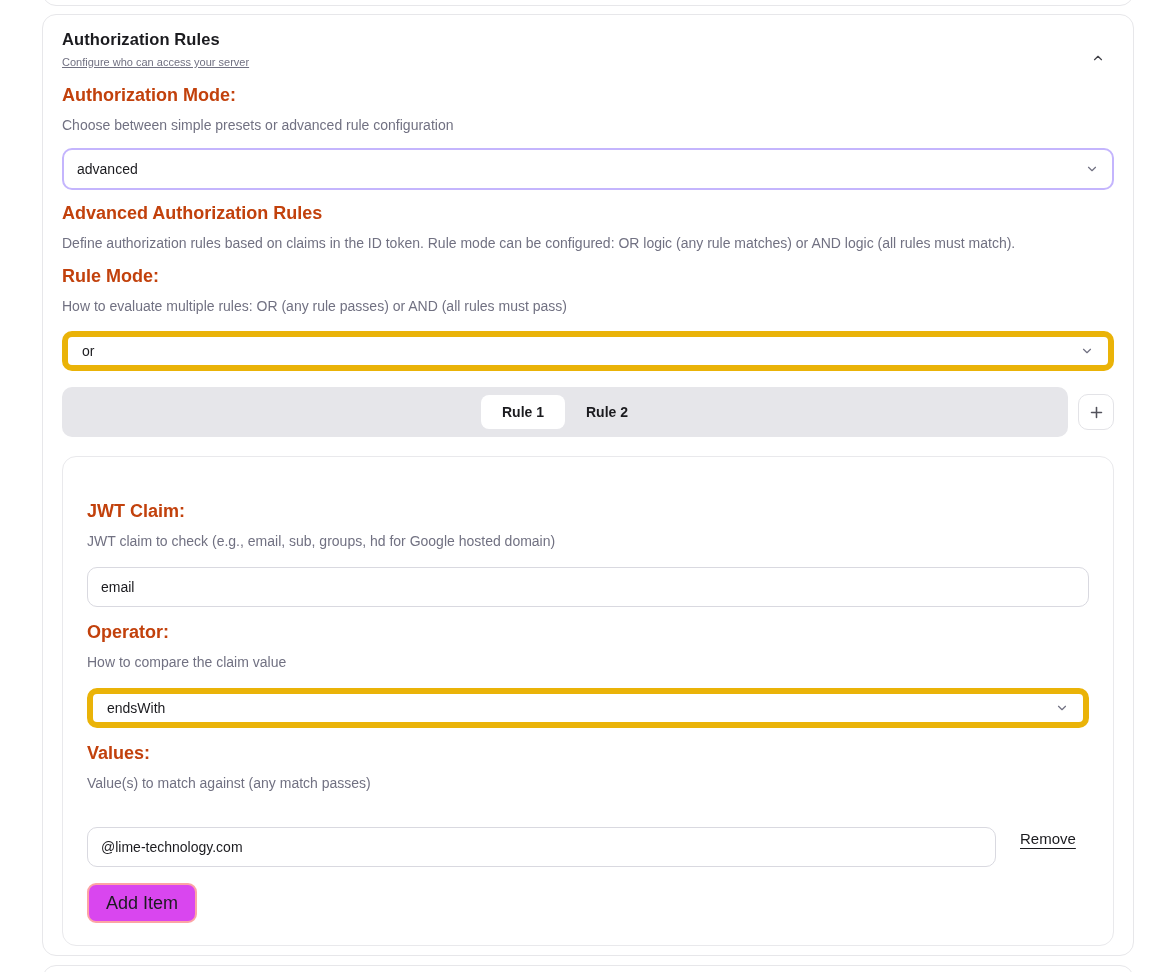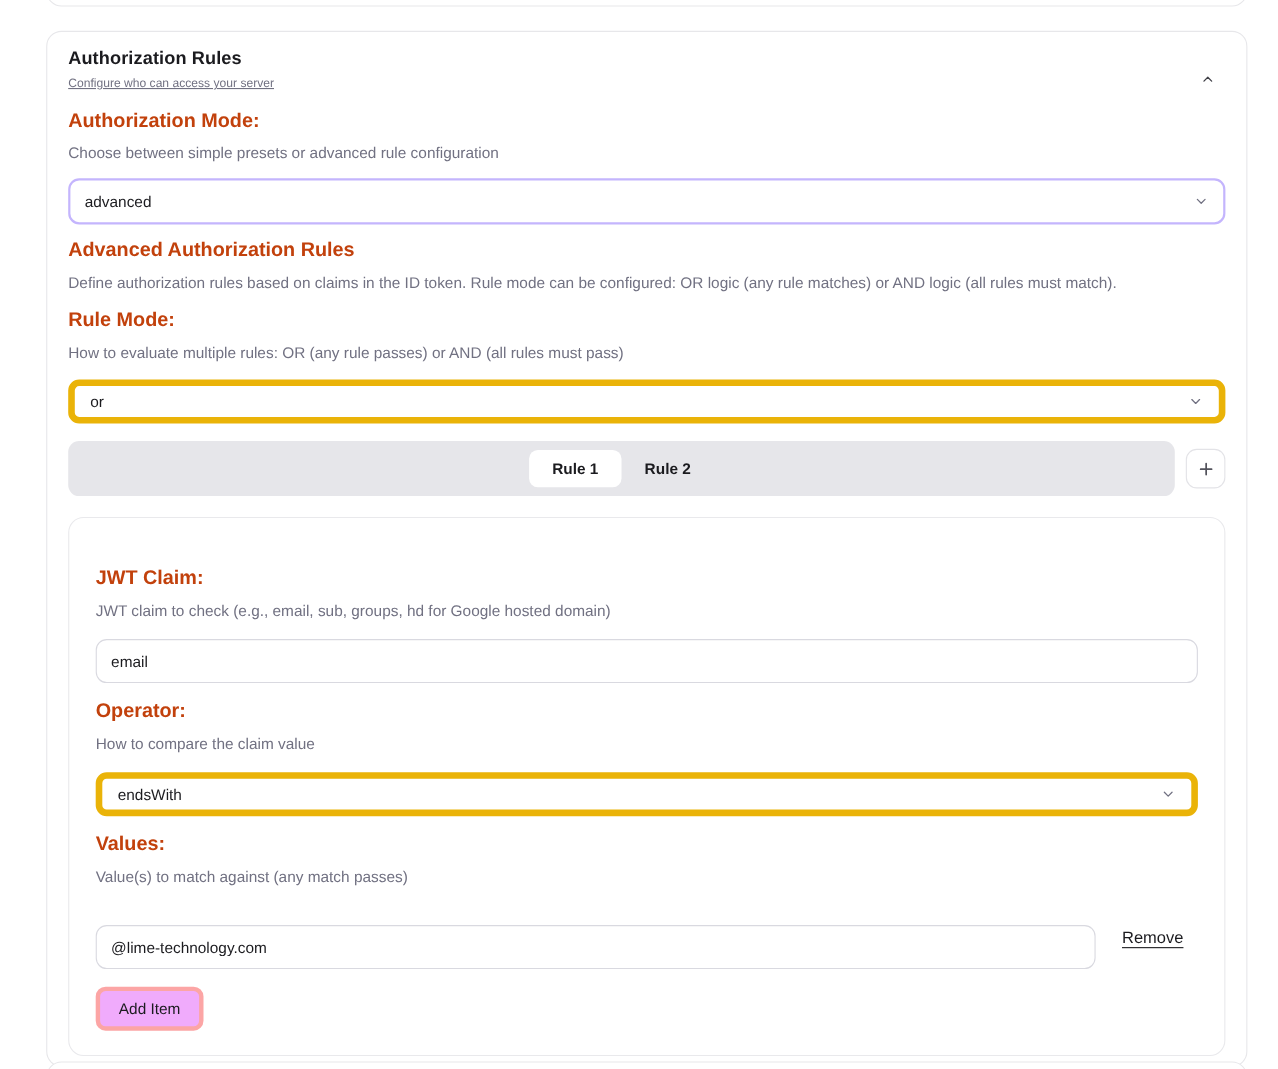--- a/index.html
+++ b/index.html
@@ -13,21 +13,21 @@
   }
   .card {
     position: absolute;
     left: 42px;
     width: 1092px;
     background: #ffffff;
     border: 1px solid #e7e7ea;
     border-radius: 14px;
   }
   .card-prev { top: -22px; height: 28px; }
-  .card-main { top: 28px; height: 942px; padding: 15px 19px; }
+  .card-main { top: 14px; height: 942px; padding: 15px 19px; }
   .card-next { top: 965px; height: 40px; }
 
   .header-row { display: flex; justify-content: space-between; align-items: flex-start; }
   .section-title { font-size: 16.5px; font-weight: 700; color: #1b1b1f; letter-spacing: .1px; }
   .section-subtitle { margin-top: 7px; font-size: 11px; color: #717182; text-decoration: underline; }
   .collapse-btn {
     width: 28px; height: 28px; border: none; background: transparent;
     display: flex; align-items: center; justify-content: center;
     color: #3f3f46; cursor: pointer; margin-top: 14px; margin-right: 2px;
   }
@@ -97,22 +97,22 @@
   .value-row .text-input { width: 909px; flex: 0 0 909px; }
   .remove-link {
     margin-left: 24px;
     font-size: 15px; font-weight: 400; color: #1b1b1f;
     text-decoration: underline; text-underline-offset: 4px;
     cursor: pointer;
   }
   .add-item-btn {
     margin-top: 16px;
     height: 40px; padding: 0 17px;
-    background: #f0abfc; border: 4px solid #fca5a5; border-radius: 9px;
-    font-size: 14px; color: #1b1b1f;
+    background: #d946ef; border: 2px solid #fca5a5; border-radius: 9px;
+    font-size: 18px; color: #1b1b1f;
     font-family: "Liberation Sans", sans-serif;
     cursor: pointer;
   }
 </style>
 </head>
 <body>
 
 <div class="card card-prev"></div>
 
 <div class="card card-main">

